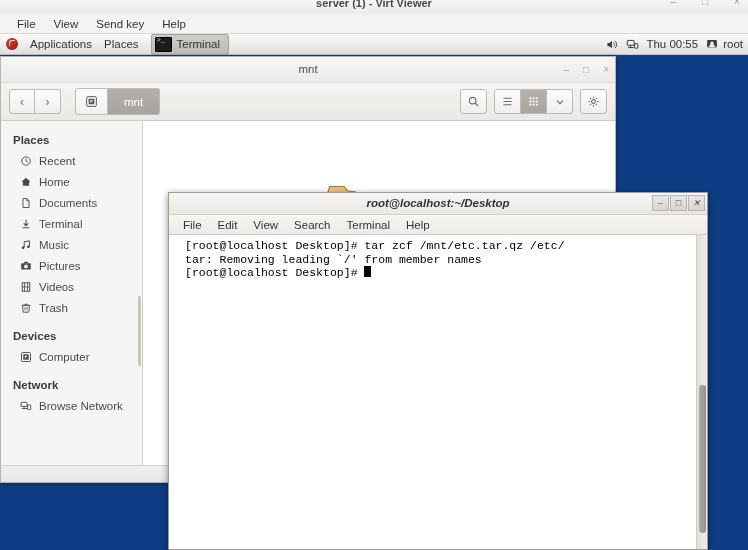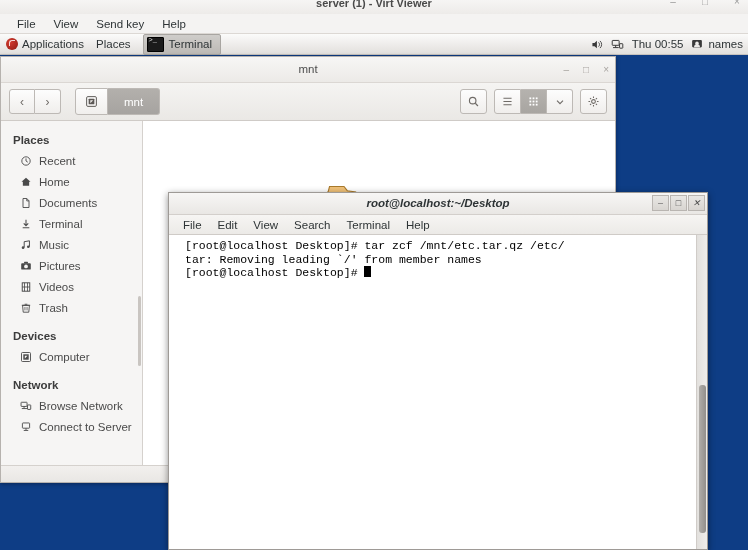--- a/index.html
+++ b/index.html
@@ -35,21 +35,21 @@
 
   
   .panel {
     position: absolute; left: 0; top: 34px; width: 748px; height: 21px;
     background: linear-gradient(#fbfbfa, #eceae8 60%, #e2e0dd);
     border-bottom: 1px solid #c6c2be;
     display: flex; align-items: center; box-sizing: border-box;
   }
   .panel-left { display: flex; align-items: center; height: 100%; }
   .panel-right { display: flex; align-items: center; margin-left: auto; padding-right: 5px; gap: 7px; }
-  .panel-item { font-size: 11.5px; color: #2e3436; padding: 0 6px; display: flex; align-items: center; gap: 4px; height: 100%; justify-content: center; }
+  .panel-item { font-size: 11.5px; color: #2e3436; padding: 0 6px; display: flex; align-items: center; gap: 12px; height: 100%; justify-content: center; }
   .fedora-logo {
     width: 12px; height: 12px; border-radius: 50%;
     background: radial-gradient(circle at 35% 35%, #d43b2f, #8f1a12);
     position: relative; flex: none;
   }
   .fedora-logo::after {
     content: ""; position: absolute; left: 3px; top: 2px;
     width: 5px; height: 5px; border: 1.5px solid #f4d7d4; border-right: none; border-bottom: none;
     border-radius: 3px 0 0 0;
   }
@@ -249,21 +249,21 @@
       </span>
       <span class="panel-clock">Thu 00:55</span>
       <span class="panel-user">
         <span class="panel-icon">
           <svg width="12" height="12" viewBox="0 0 16 16">
             <rect x="1.5" y="2.5" width="13" height="10" rx="1.5" fill="#3a3a3a"></rect>
             <circle cx="8" cy="7.2" r="2.4" fill="#eceae8"></circle>
             <path d="M4 12.3a4 4 0 0 1 8 0z" fill="#eceae8"></path>
           </svg>
         </span>
-        <span>names</span>
+        <span>root</span>
       </span>
     </div>
   </div>
 
   <div class="desktop"></div>
 
   <div class="nautilus">
 
     <div class="nt-header">
       <div class="nt-title">mnt</div>
@@ -440,29 +440,20 @@
           <span class="sb-ico">
             <svg width="12" height="12" viewBox="0 0 16 16">
                 <rect x="1.4" y="3" width="8" height="5.6" rx="0.6" fill="none" stroke="#4a4a4a" stroke-width="1.2"></rect>
                 <path d="M5.4 8.6v2.6M2.4 11.4h7" stroke="#4a4a4a" stroke-width="1.2"></path>
                 <rect x="10" y="6.6" width="4.3" height="6" rx="0.5" fill="none" stroke="#4a4a4a" stroke-width="1.2"></rect>
               </svg>
           </span>
           <span>Browse Network</span>
         </div>
 
-        <div class="sb-item">
-          <span class="sb-ico">
-            <svg width="12" height="12" viewBox="0 0 16 16">
-                <rect x="3.2" y="2.6" width="9.6" height="7" rx="0.8" fill="none" stroke="#4a4a4a" stroke-width="1.2"></rect>
-                <path d="M8 9.6v2.6M5 12.6h6" stroke="#4a4a4a" stroke-width="1.2"></path>
-              </svg>
-          </span>
-          <span>Connect to Server</span>
-        </div>
 
         <div class="sb-scroll"></div>
       </div>
 
       <div class="nt-content">
         <div class="file-item">
           <svg width="44" height="40" viewBox="0 0 44 40">
             <path d="M4 11h15l4 4h17v21a1.6 1.6 0 0 1-1.6 1.6H5.6A1.6 1.6 0 0 1 4 36z" fill="#e0a44a" stroke="#a97a2c" stroke-width="1.2"></path>
             <path d="M5.5 5.5h14.5l3.3 4.2 8.3 1.2-1.6 6.4-26.6-3.6z" fill="#f0c178" stroke="#a97a2c" stroke-width="1.1"></path>
             <path d="M5 17h34v19.4a1.2 1.2 0 0 1-1.2 1.2H6.2A1.2 1.2 0 0 1 5 36.4z" fill="#eab45f" stroke="#a97a2c" stroke-width="1.1"></path>

